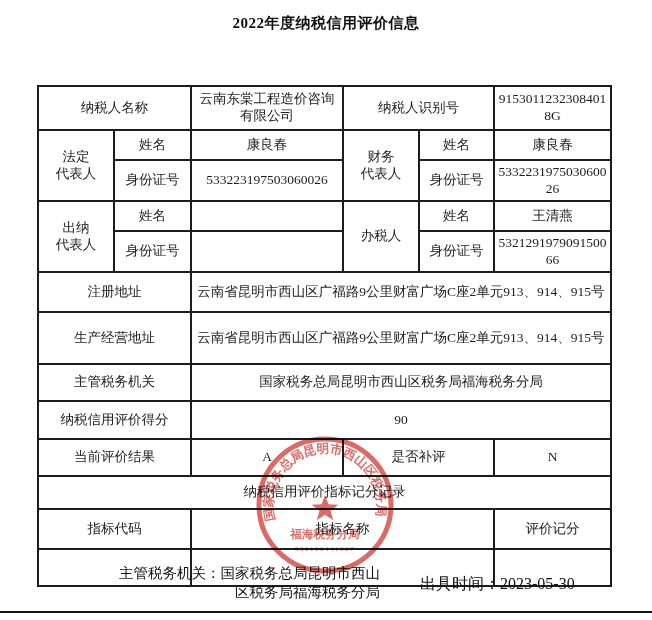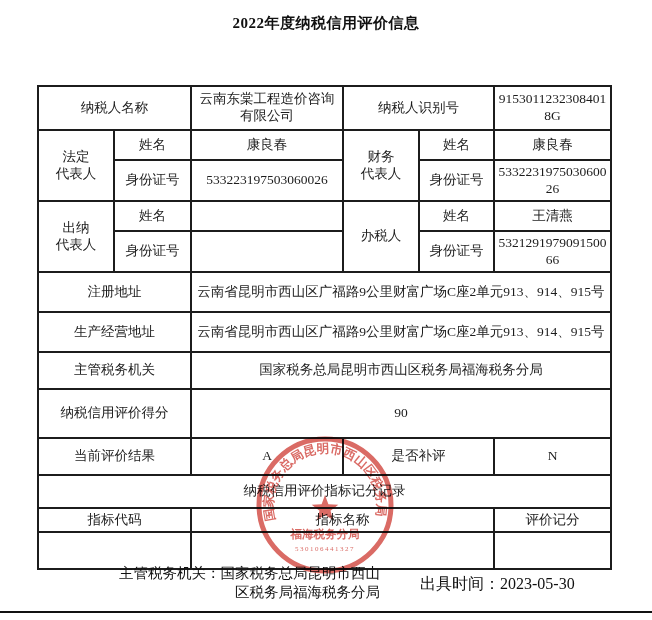--- a/index.html
+++ b/index.html
@@ -19,22 +19,22 @@
     font-size:13.5px;line-height:1.25;color:#1c1c1c;
   }
   table.grid td{
     border:2px solid #1c1c1c;text-align:center;vertical-align:middle;
     padding:1px 3px;overflow:hidden;
   }
   .preline{white-space:pre-line;}
   .breakall{word-break:break-all;}
   tr.r1{height:44px;} tr.r2{height:30px;} tr.r3{height:41px;}
   tr.r4{height:30px;} tr.r5{height:41px;} tr.r6{height:40px;}
-  tr.r7{height:40px;} tr.r8{height:37px;margin-top:25px;} tr.r9{height:49px;}
-  tr.r10{height:37px;padding-left:36px;} tr.r11{height:33px;} tr.r12{height:24px;}
+  tr.r7{height:52px;} tr.r8{height:37px;margin-top:25px;} tr.r9{height:38px;}
+  tr.r10{height:37px;padding-left:36px;} tr.r11{height:33px;} tr.r12{height:40px;}
   tr.r13{height:37px;}
   .footer-left{
     position:absolute;left:40px;top:564px;width:340px;text-align:right;
     font-size:14.5px;color:#111;
   }
   .footer-right{
     position:absolute;left:420px;top:574px;font-size:16px;color:#111;white-space:nowrap;
   }
   .bottom-rule{
     position:absolute;left:0;top:611px;width:652px;height:2px;background:#111;

